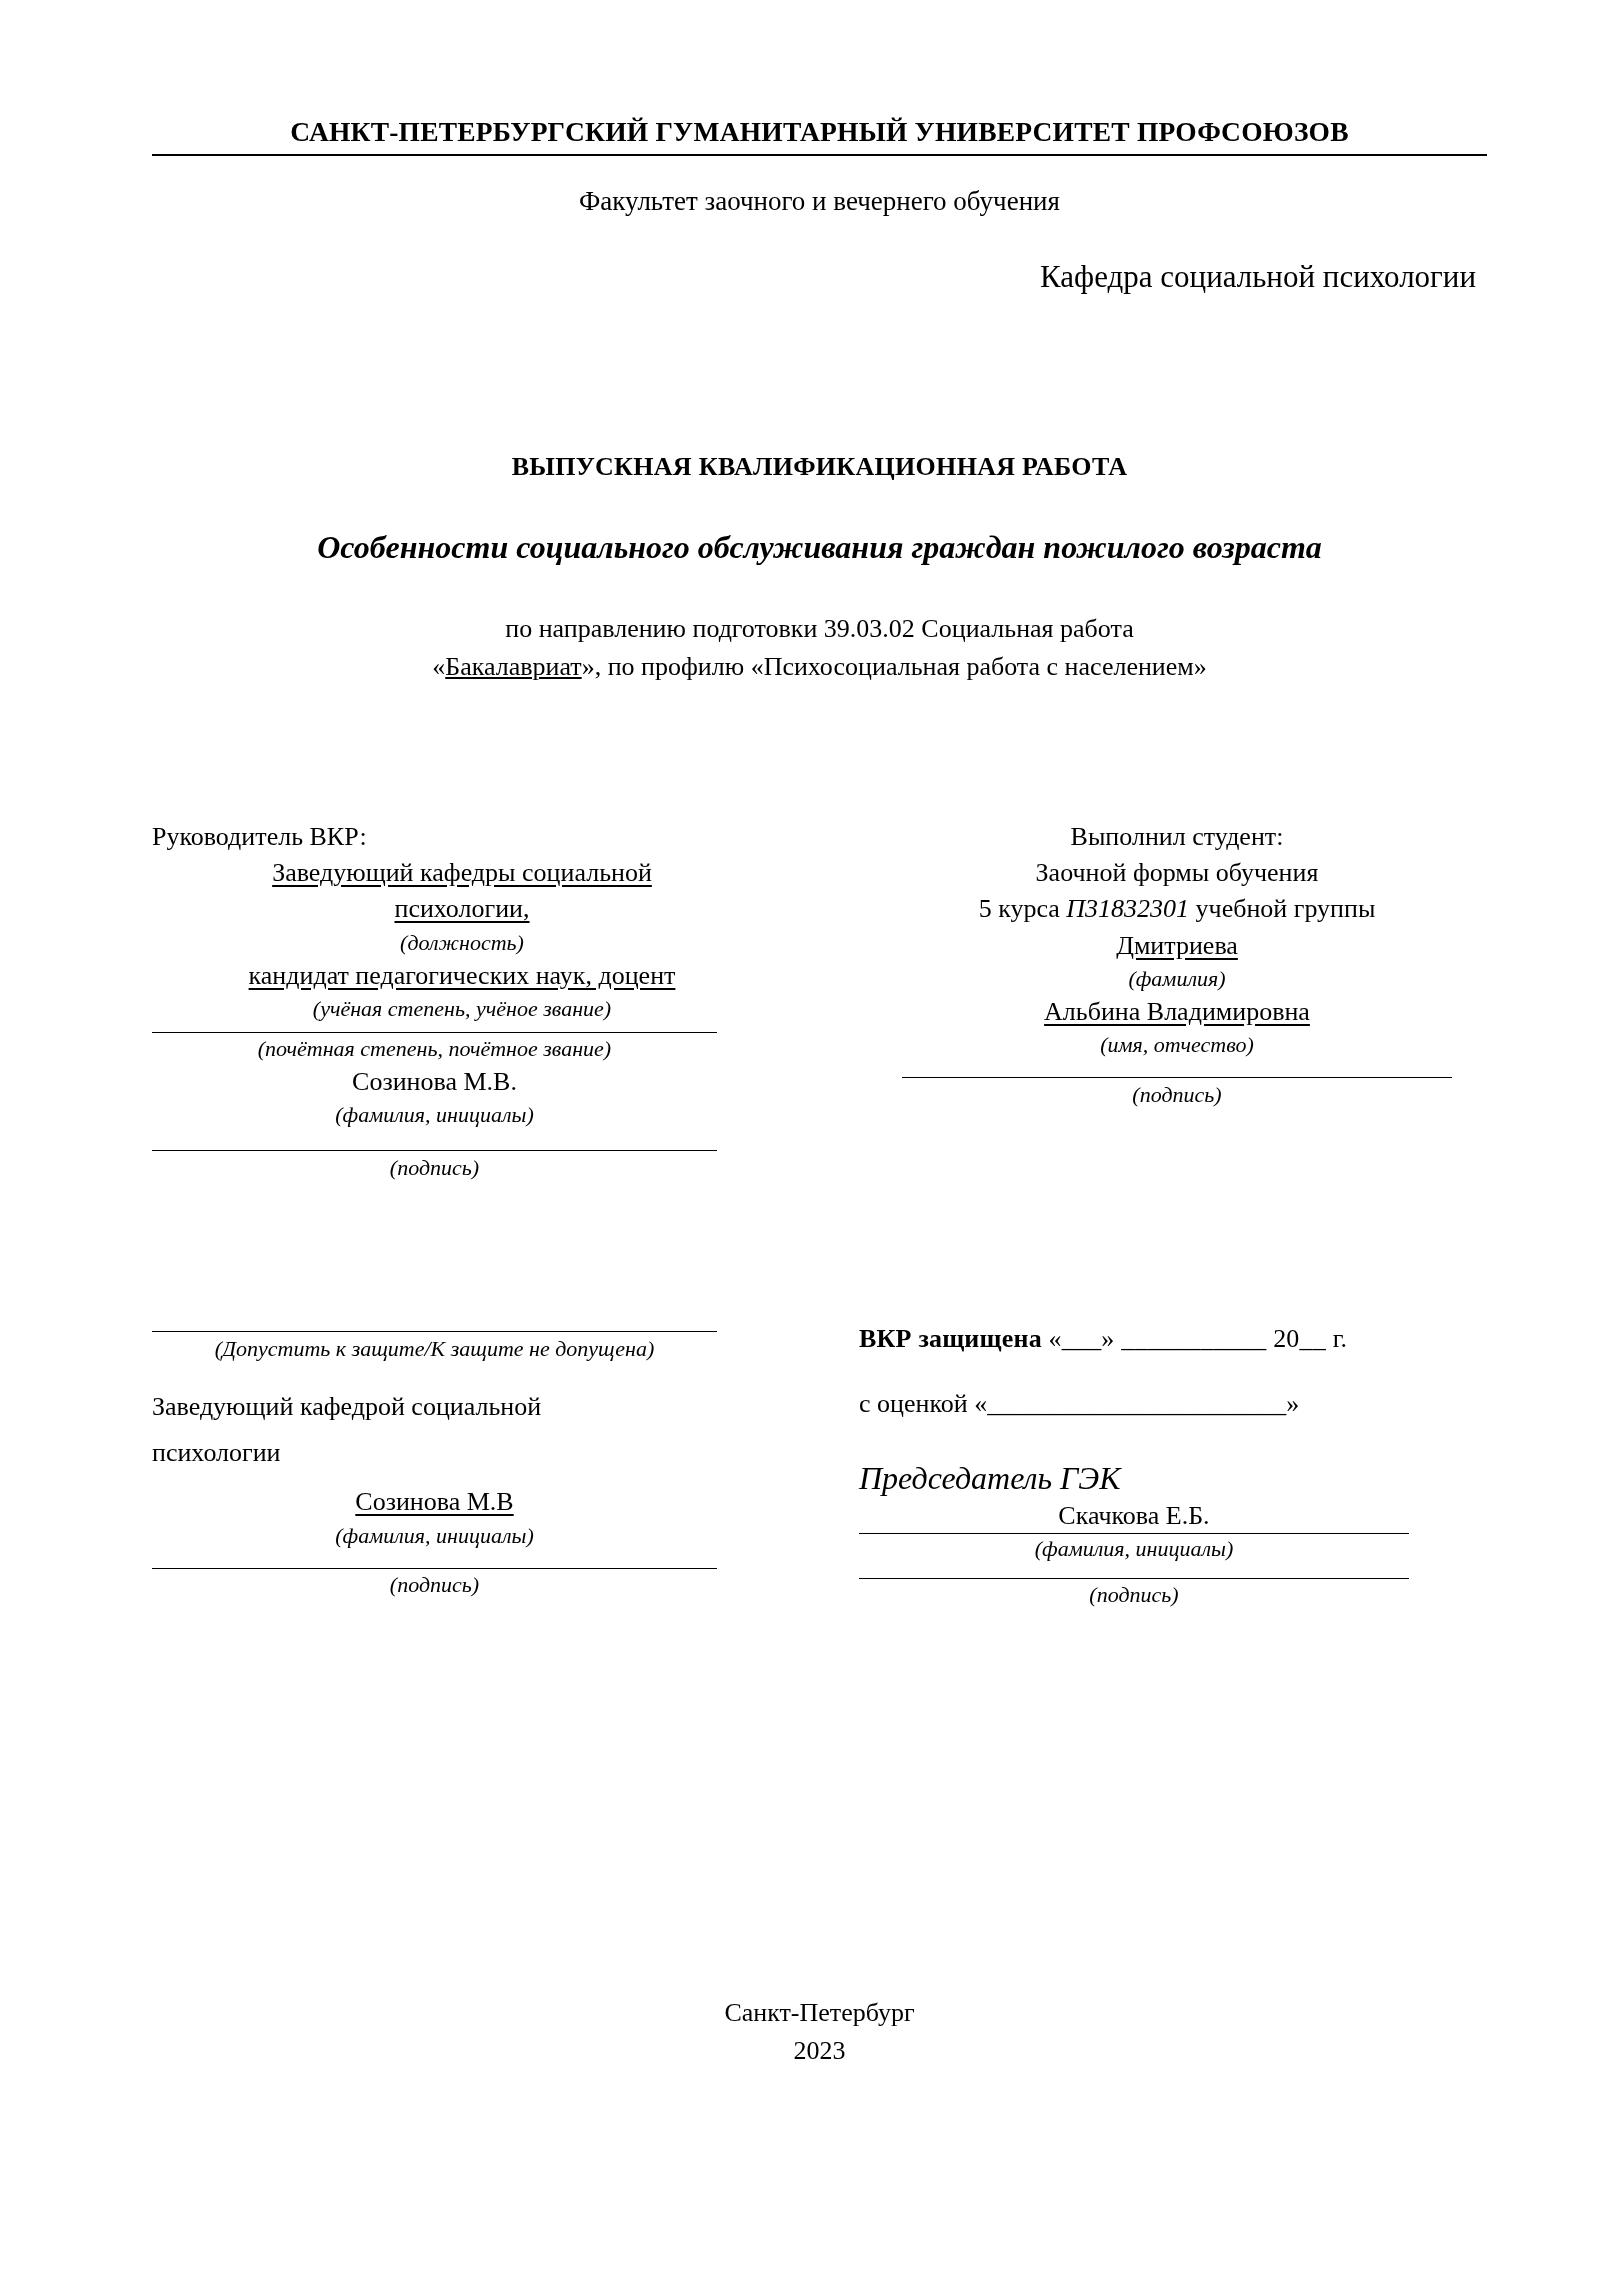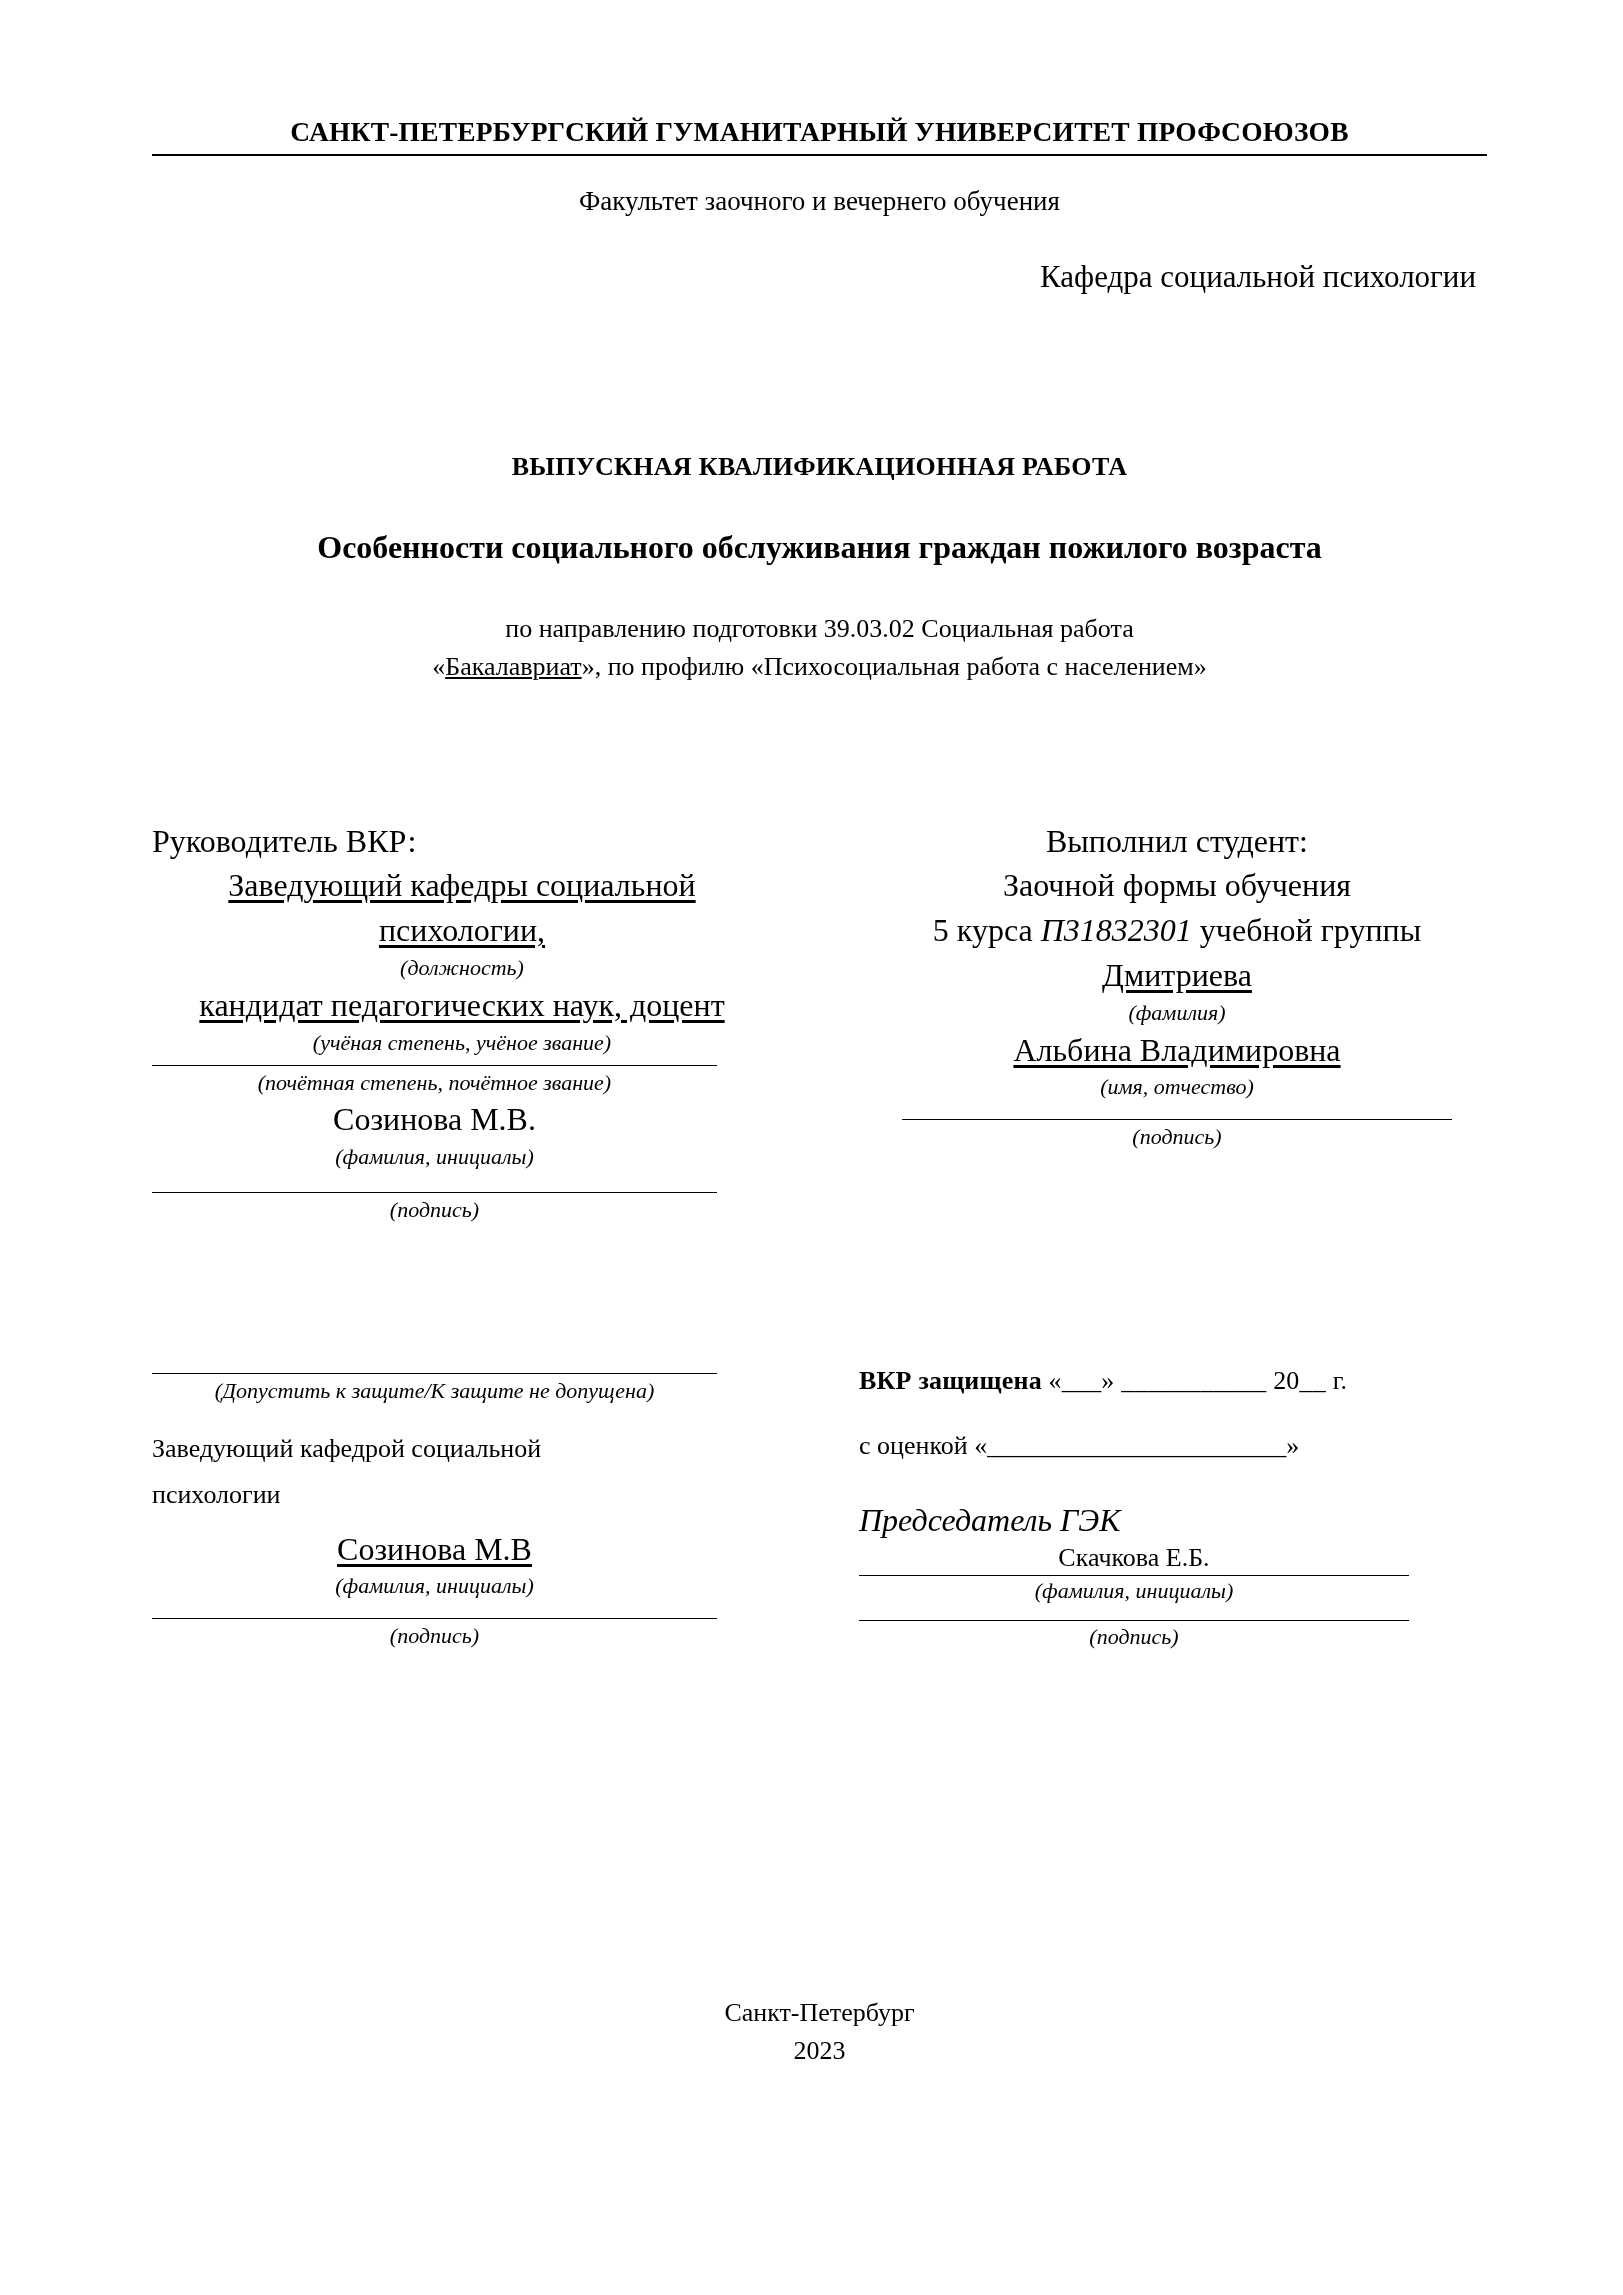--- a/index.html
+++ b/index.html
@@ -60,20 +60,21 @@
     text-align: center;
     font-weight: bold;
     font-size: 26px;
     letter-spacing: 0.3px;
   }
   .doc-title {
     margin-top: 47px;
     text-align: center;
     font-weight: bold;
     font-size: 32px;
+    font-style: italic;
   }
   .direction {
     margin-top: 44px;
     text-align: center;
     font-size: 26px;
     line-height: 1.45;
   }
   .direction .u {
     text-decoration: underline;
   }
@@ -87,21 +88,21 @@
   .col-left {
     width: 620px;
   }
   .col-right {
     width: 620px;
   }
   .t-left { text-align: left; }
   .t-center { text-align: center; }
 
   .lbl {
-    font-size: 32px;
+    font-size: 26px;
     line-height: 1.4;
   }
   .ital {
     font-style: italic;
     font-size: 22px;
     line-height: 1.35;
   }
   .uline {
     text-decoration: underline;
     text-underline-offset: 3.9px;

